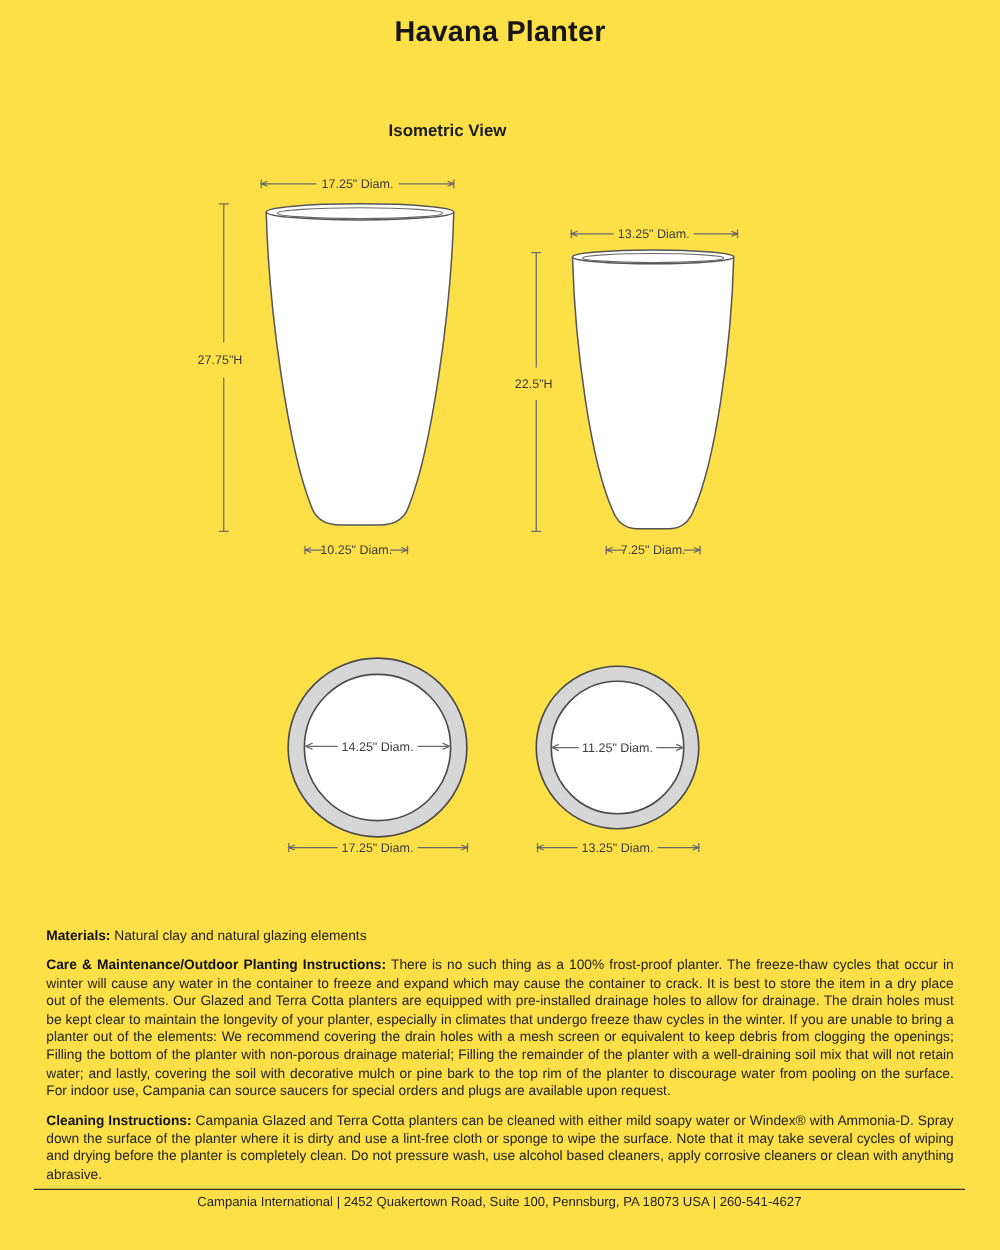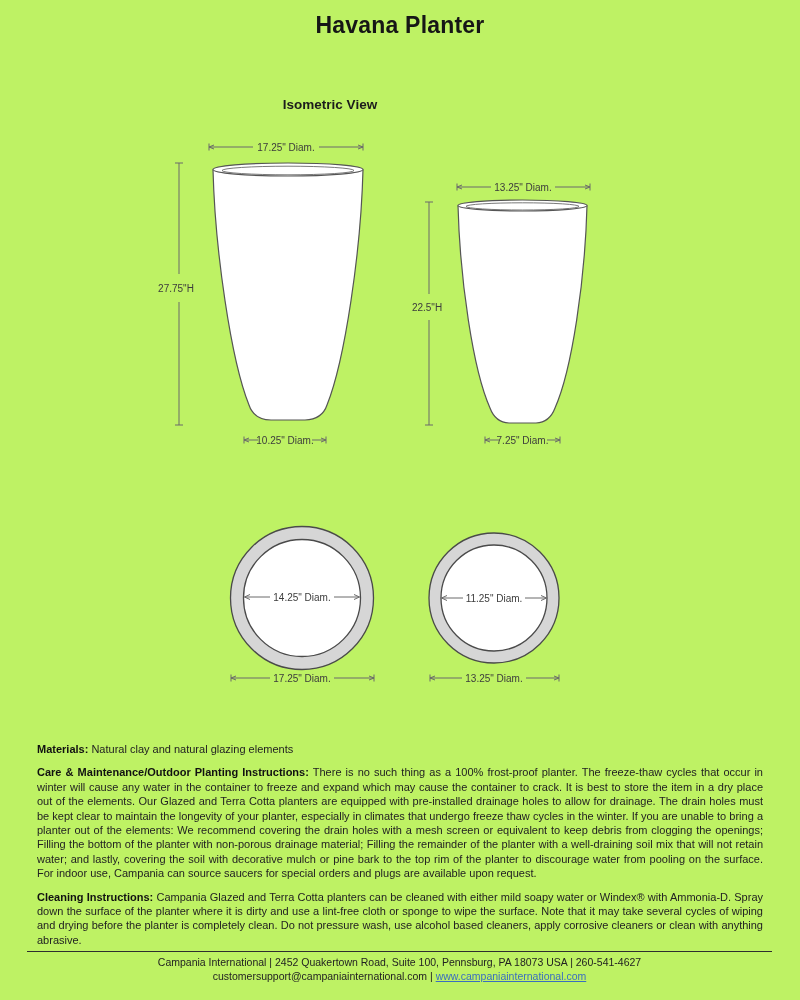--- a/index.html
+++ b/index.html
@@ -1,31 +1,31 @@
 <!DOCTYPE html>
 <html><head>
 <meta charset="utf-8">
 <style>
   html,body{margin:0;padding:0;background:#fff;}
   .page{
     position:relative;
     width:800px;height:1000px;
-    background:#bef264;
+    background:#fde047;
     font-family:"Liberation Sans","DejaVu Sans",sans-serif;
     color:#1f1f1f;
     overflow:hidden;
   }
   .page-title{
     position:absolute;top:12px;left:0;width:800px;
     text-align:center;font-size:23px;font-weight:bold;
     letter-spacing:.2px;color:#161616;margin:0;
   }
   .view-heading{
     position:absolute;left:0;width:660px;text-align:center;
-    font-size:13.5px;font-weight:bold;color:#1c1c1c;
+    font-size:13.5px;font-weight:bold;color:#1c1c1c;padding-left:28px;
   }
   .heading-isometric{top:97px;}
   .heading-topview{top:463px;}
   svg{position:absolute;left:0;}
   .svg-iso{top:130px;}
   .svg-top{top:505px;}
   .dim-text{
     font-family:"Liberation Sans","DejaVu Sans",sans-serif;
     font-size:10px;fill:#3c3c3c;
   }
@@ -135,20 +135,15 @@
   </svg>
 
   <div class="text-block">
     <p><b>Materials:</b> <span>Natural clay and natural glazing elements</span></p>
     <p><b>Care &amp; Maintenance/Outdoor Planting Instructions:</b> <span>There is no such thing as a 100% frost-proof planter. The freeze-thaw cycles that occur in winter will cause any water in the container to freeze and expand which may cause the container to crack. It is best to store the item in a dry place out of the elements. Our Glazed and Terra Cotta planters are equipped with pre-installed drainage holes to allow for drainage. The drain holes must be kept clear to maintain the longevity of your planter, especially in climates that undergo freeze thaw cycles in the winter. If you are unable to bring a planter out of the elements: We recommend covering the drain holes with a mesh screen or equivalent to keep debris from clogging the openings; Filling the bottom of the planter with non-porous drainage material; Filling the remainder of the planter with a well-draining soil mix that will not retain water; and lastly, covering the soil with decorative mulch or pine bark to the top rim of the planter to discourage water from pooling on the surface. For indoor use, Campania can source saucers for special orders and plugs are available upon request.</span></p>
     <p><b>Cleaning Instructions:</b> <span>Campania Glazed and Terra Cotta planters can be cleaned with either mild soapy water or Windex® with Ammonia-D. Spray down the surface of the planter where it is dirty and use a lint-free cloth or sponge to wipe the surface. Note that it may take several cycles of wiping and drying before the planter is completely clean. Do not pressure wash, use alcohol based cleaners, apply corrosive cleaners or clean with anything abrasive.</span></p>
   </div>
 
   <div class="footer">
     <div>Campania International | 2452 Quakertown Road, Suite 100, Pennsburg, PA 18073 USA | 260-541-4627</div>
-    <div>
-      <span>customersupport@campaniainternational.com</span>
-      <span>|</span>
-      <a>www.campaniainternational.com</a>
-    </div>
   </div>
 
 </div>
 
 </body></html>

